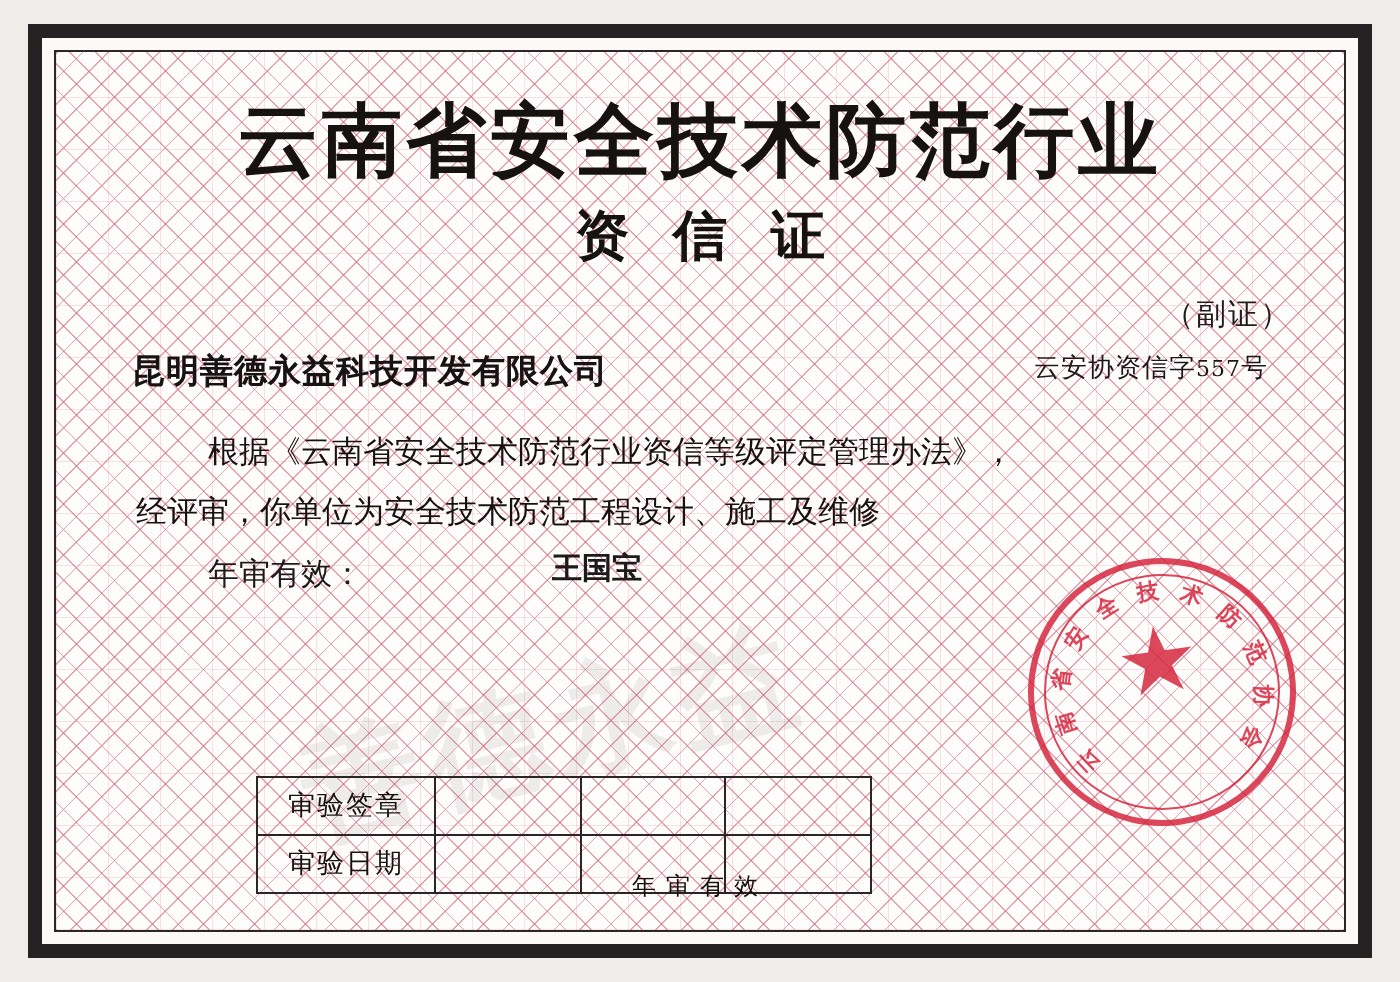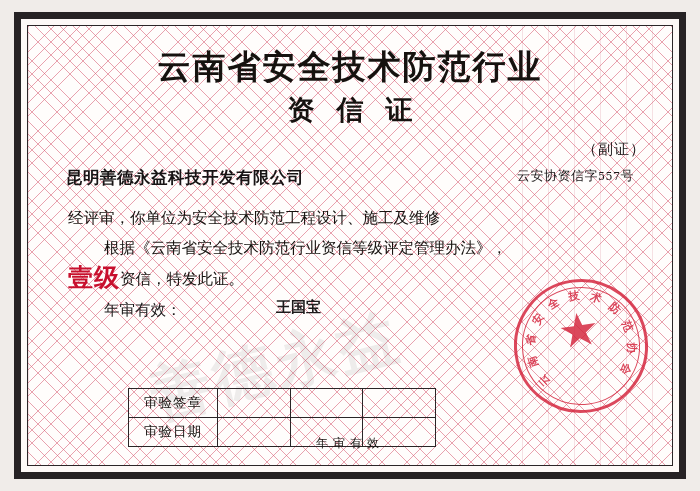--- a/index.html
+++ b/index.html
@@ -42,21 +42,21 @@
   }
   .content{
     position:absolute;
     left:0;top:0;right:0;bottom:0;
     padding:0 26px;
     box-sizing:border-box;
     color:#1d1a1b;
   }
   .title{
     text-align:center;
-    font-size:33px;
+    font-size:40px;
     font-weight:bold;
     letter-spacing:2px;
     margin-top:22px;
     line-height:1.15;
     font-family:"DejaVu Serif","Liberation Serif",serif;
     color:#16120f;
   }
   .title2{
     text-align:center;
     font-size:27px;
@@ -226,25 +226,22 @@
         <div class="subtitle">（副证）</div>
 
         <div class="row-org">
           <div class="org-name">昆明善德永益科技开发有限公司</div>
           <div class="cert-no">
             <span>云安协资信字</span><span class="num">557</span><span>号</span>
           </div>
         </div>
 
         <div class="body-text">
+          <div class="body-line indent">根据《云南省安全技术防范行业资信等级评定管理办法》，</div>
           <div class="body-line">经评审，你单位为安全技术防范工程设计、施工及维修</div>
-          <div class="body-line indent">根据《云南省安全技术防范行业资信等级评定管理办法》，</div>
-          <div class="body-line">
-            <span class="grade">壹级</span><span>资信，特发此证。</span>
-          </div>
         </div>
 
         <div class="rep-row">
           <span>年审有效：</span>
           <span class="rep-name">王国宝</span>
         </div>
 
         <div class="watermark">善德永益</div>
 
         <div class="seal">

